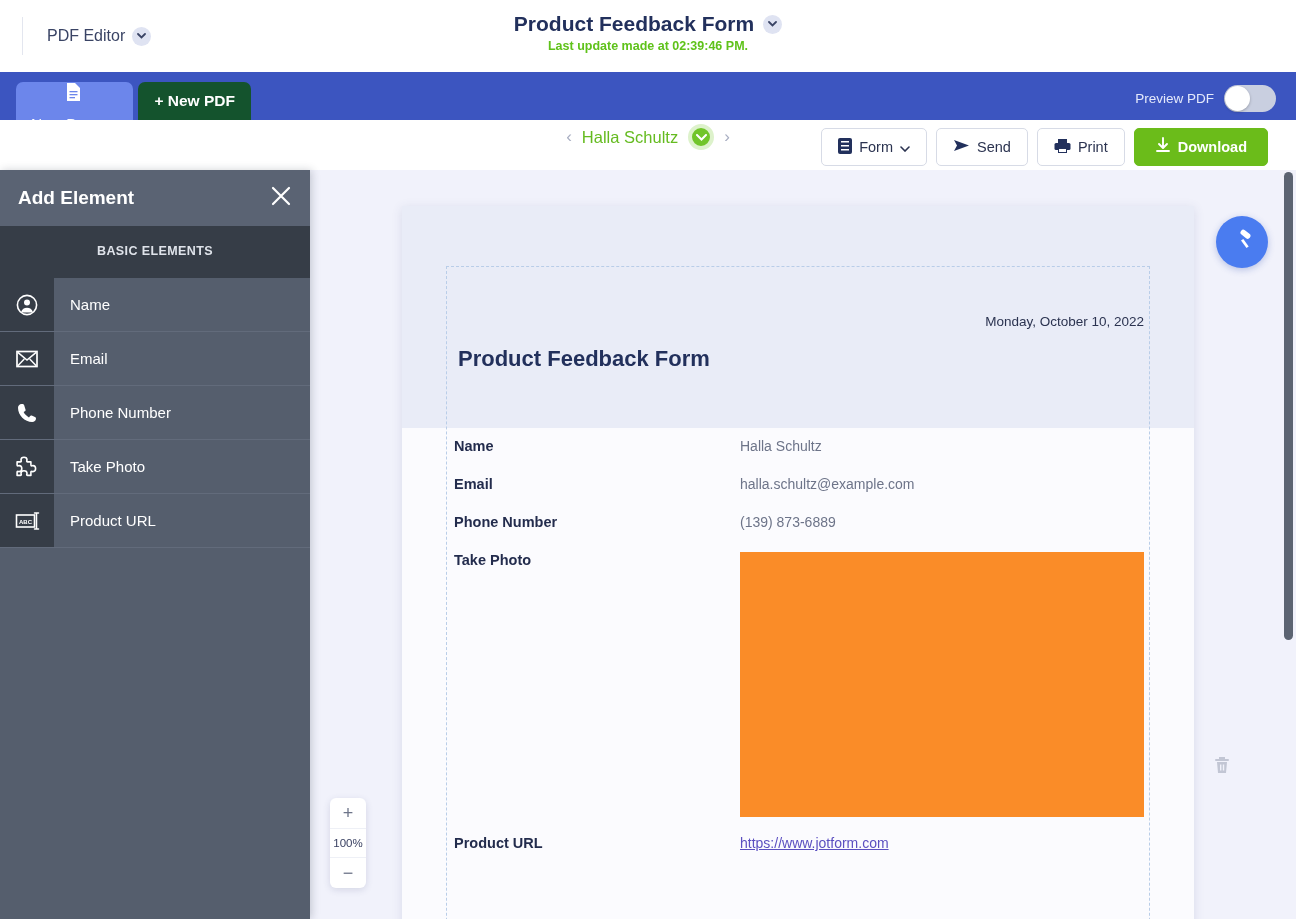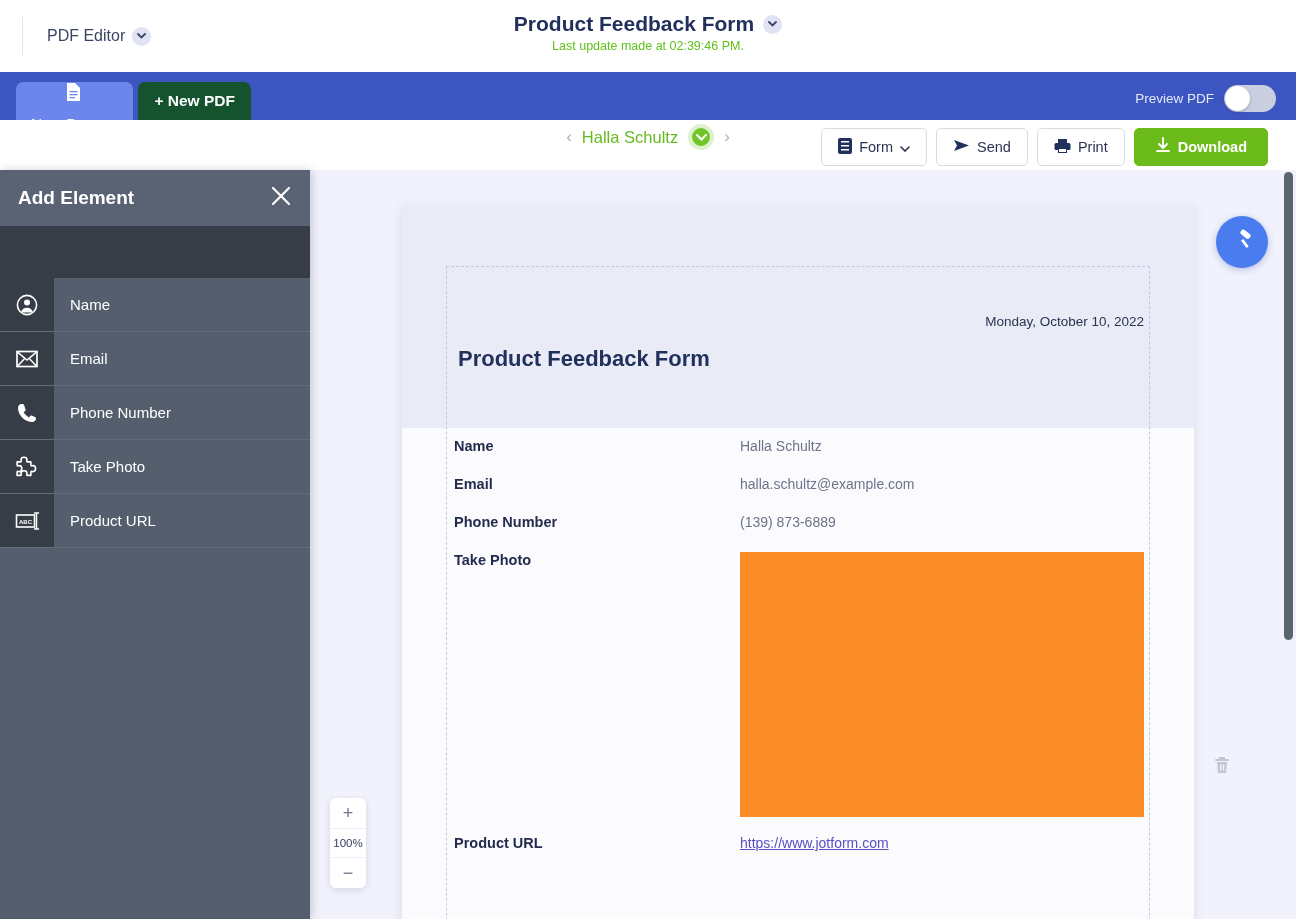--- a/index.html
+++ b/index.html
@@ -29,21 +29,21 @@
   .chev-badge svg { display: block; }
 
   .title-block {
     position: absolute; left: 0; right: 0; top: 12px;
     text-align: center; pointer-events: none;
   }
   .title-row {
     display: inline-flex; align-items: center; gap: 9px; pointer-events: auto;
   }
   .doc-title { font-size: 21px; font-weight: bold; color: #22305c; }
-  .title-sub { font-size: 12.5px; color: #5fc21a; margin-top: 3px; font-weight: 400; }
+  .title-sub { font-size: 12.5px; color: #5fc21a; margin-top: 3px; font-weight: 700; }
 
   .hdr-right {
     position: absolute; right: 0; top: 0; height: 72px;
     display: flex; align-items: center;
   }
   .share-btn {
     display: flex; align-items: center; gap: 8px;
     background: #eceefb; border-radius: 20px;
     padding: 9px 20px 9px 17px; cursor: pointer;
     font-size: 15px; color: #2c3a63;
@@ -409,20 +409,21 @@
   <div class="panel-head">
     <span class="panel-title">Add Element</span>
     <span class="panel-close">
       <svg width="22" height="22" viewBox="0 0 22 22">
           <path d="M3 3l16 16M19 3L3 19" stroke="#fff" stroke-width="2.2" stroke-linecap="round"></path>
         </svg>
     </span>
   </div>
 
   <div class="panel-tabs">
+    <div class="ptab">BASIC ELEMENTS</div>
   </div>
 
   <div class="field-list">
     <div class="field-item">
       <span class="fi-icon">
         <svg width="22" height="22" viewBox="0 0 22 22">
             <circle cx="11" cy="11" r="9.6" stroke="#fff" stroke-width="1.6" fill="none"></circle>
             <circle cx="11" cy="8.4" r="3" fill="#fff"></circle>
             <path d="M5 18.5c1-3.4 3.2-4.8 6-4.8s5 1.4 6 4.8z" fill="#fff"></path>
           </svg>

